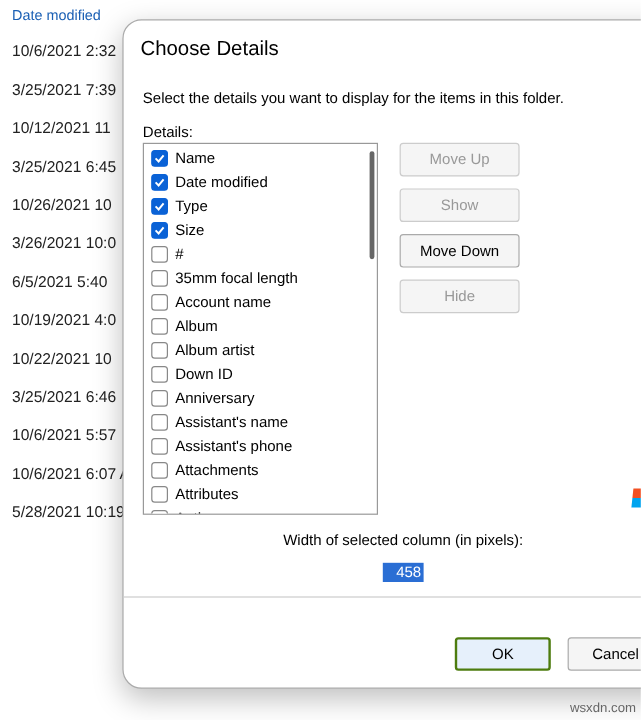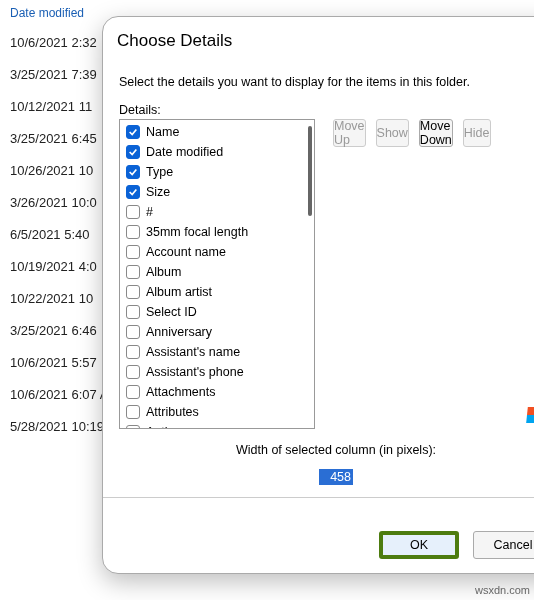--- a/index.html
+++ b/index.html
@@ -53,29 +53,29 @@
 }
 .list-inner { padding: 2px 0; }
 .li { display: flex; align-items: center; padding: 1px 6px; font-size: 12.5px; gap: 6px; line-height: 18px; cursor: pointer; }
 .cb {
   width: 14px; height: 14px; border: 1px solid #888; border-radius: 3px; flex-shrink: 0;
   display: flex; align-items: center; justify-content: center; background: #fff;
 }
 .cb.checked { background: #0a62d6; border-color: #0a62d6; }
 .cb.checked svg { width: 10px; height: 10px; }
 .scrollthumb { position: absolute; right: 2px; top: 6px; width: 4px; height: 90px; background: #666; border-radius: 2px; }
-.side-buttons { display: flex; flex-direction: row; gap: 10px; width: 100px; margin-top: 0; }
+.side-buttons { display: flex; flex-direction: column; gap: 10px; width: 100px; margin-top: 0; }
 .btn {
   border: 1px solid #aaa; background: #f5f5f5; border-radius: 3px;
   height: 28px; font-size: 12.5px; display: flex; align-items: center; justify-content: center;
   cursor: pointer;
 }
 .btn.disabled { color: #999; border-color: #ccc; cursor: default; }
 .btn.primary { background: #e6f0fb; border-color: #3a7ec9; }
-.btn.default { border: 4px solid #4d7c0f; }
+.btn.default { border: 2px solid #4d7c0f; }
 
 .width-row { display: flex; align-items: center; margin-top: 14px; gap: 12px; font-size: 12.5px; flex-direction: column; }
 .width-row input {
   width: 34px; border: none; background: #2a6ed4; color: #fff; text-align: right; font-size: 12.5px; padding: 1px 2px;
 }
 .hr { border-top: 1px solid #ccc; margin: 12px -16px 0 -16px; }
 .footer { display: flex; justify-content: flex-end; gap: 14px; padding: 12px 16px 14px; }
 .footer .btn { width: 80px; }
 
 .flag {
@@ -225,21 +225,21 @@
             <div class="li">
               <div class="cb"></div>
               <span>Album</span>
             </div>
             <div class="li">
               <div class="cb"></div>
               <span>Album artist</span>
             </div>
             <div class="li">
               <div class="cb"></div>
-              <span>Select ID</span>
+              <span>Down ID</span>
             </div>
             <div class="li">
               <div class="cb"></div>
               <span>Anniversary</span>
             </div>
             <div class="li">
               <div class="cb"></div>
               <span>Assistant's name</span>
             </div>
             <div class="li">

